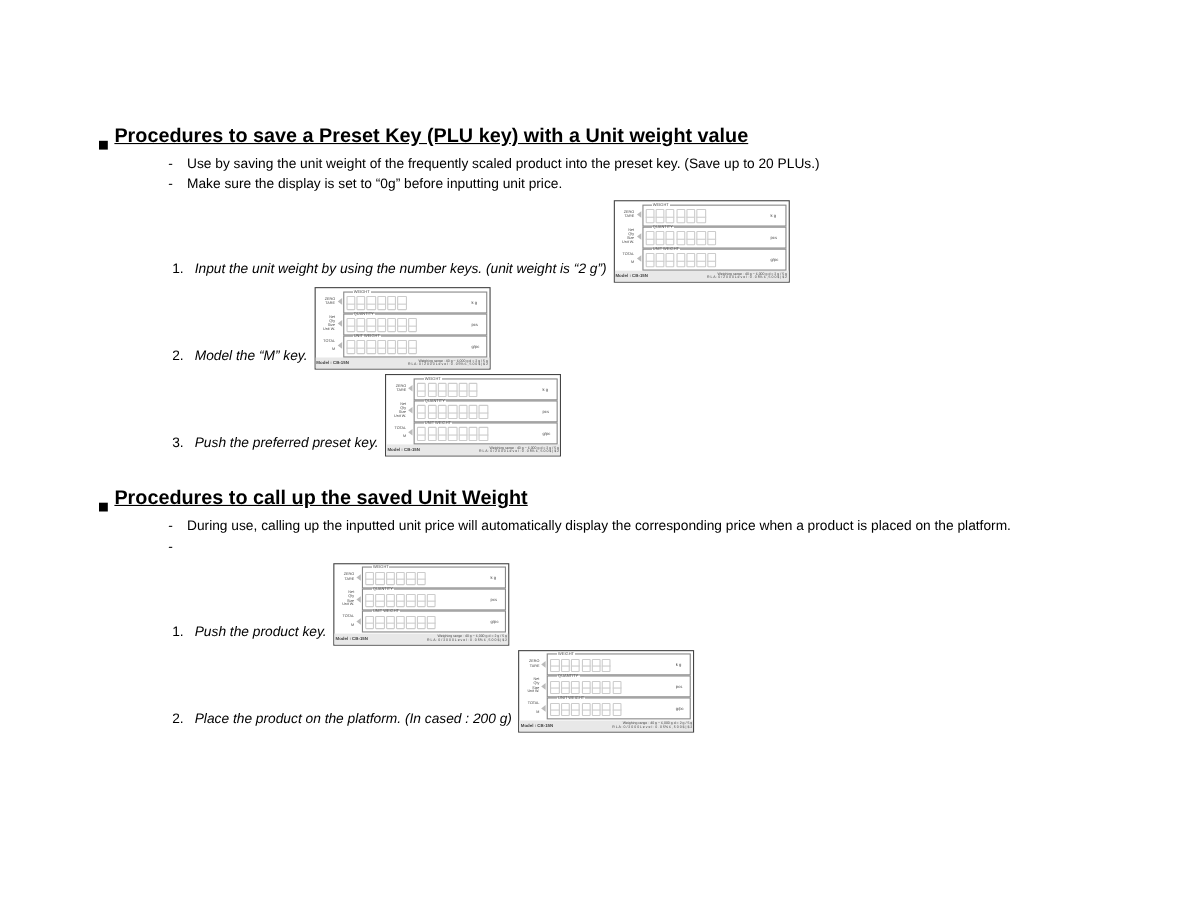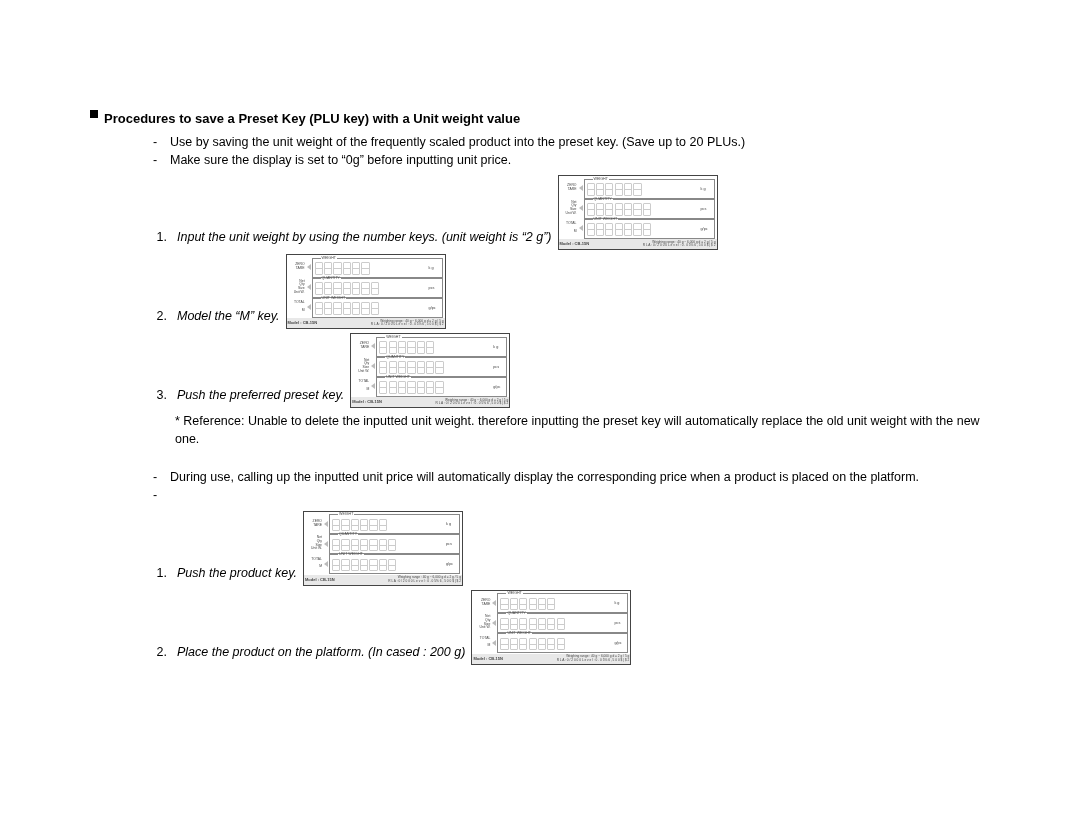--- a/index.html
+++ b/index.html
@@ -12,24 +12,25 @@
     position: relative;
     width: 1080px;
     height: 834px;
     box-sizing: border-box;
     padding: 110px 80px 0 90px;
     font-size: 12.5px;
     line-height: 1.45;
   }
   .sec-title {
     font-weight: bold;
-    font-size: 13px;
+    font-size: 18px;
     margin: 0 0 4px 0;
     display: flex;
-    align-items: flex-start;
+    align-items: flex-end;
+    text-decoration: underline;
   }
   .sec-title .sq {
     display: inline-block;
     width: 8px; height: 8px;
     background: #000;
     margin-right: 6px;
   }
   .dash-list {
     margin: 0 0 6px 0;
     padding-left: 50px;
@@ -399,24 +400,27 @@
             </fieldset>
         </div>
         <div class="foot">
             <span class="mdl">Model : CB-15N</span>
           <span class="rng"><span>Weighing range : 40 g ~ 6,000 g   d = 2 g / 5 g</span><br><span>R L A :  0 / 2 0 0 0  L e v e l :  0 . 0 5%  6 , 5 0 0 $ | $ 2</span></span>
           </div>
       </div>
     </div>
   </div>
 
-  <div class="ref">* Reference: Unable to delete the inputted unit weight. therefore inputting the preset key will automatically replace the old unit weight with the new one.</div>
 
   <div class="gap2"></div>
 
+  <div class="sec-title">
+    <span class="sq"></span>
+    <span>Procedures to call up the saved Unit Weight</span>
+  </div>
 
   <div class="dash-list">
     <div class="row">
         <div class="dash">-</div>
       <div>During use, calling up the inputted unit price will automatically display the corresponding price when a product is placed on the platform.</div>
       </div>
     <div class="row">
         <div class="dash">-</div>
       </div>
   </div>

